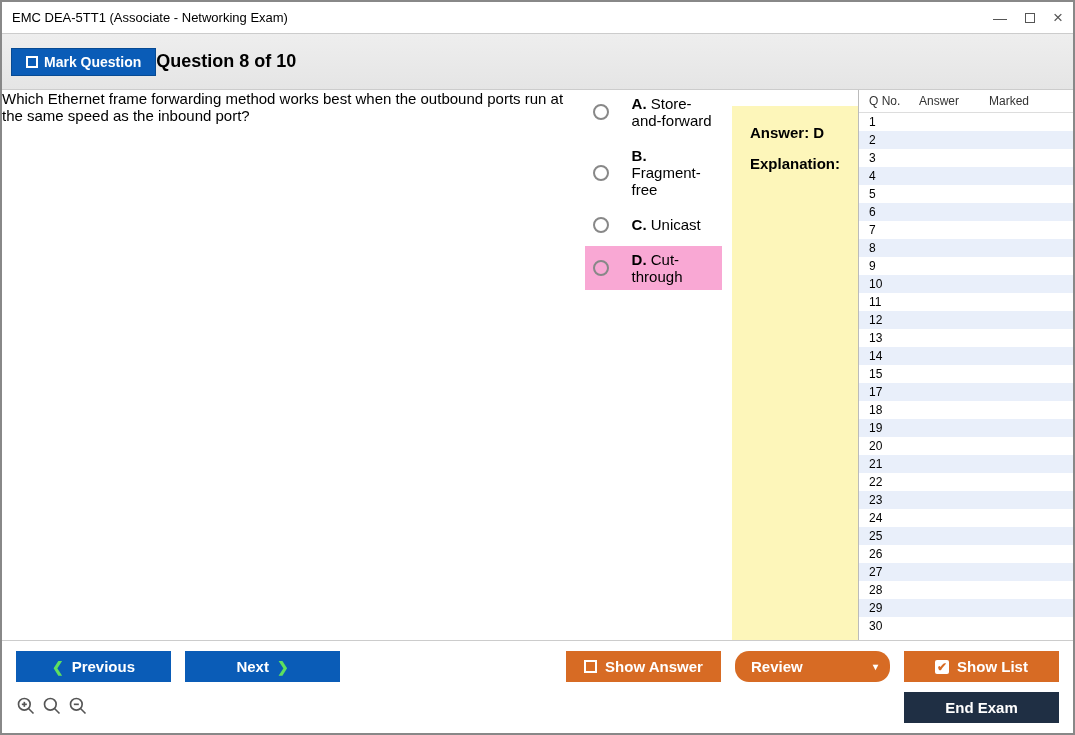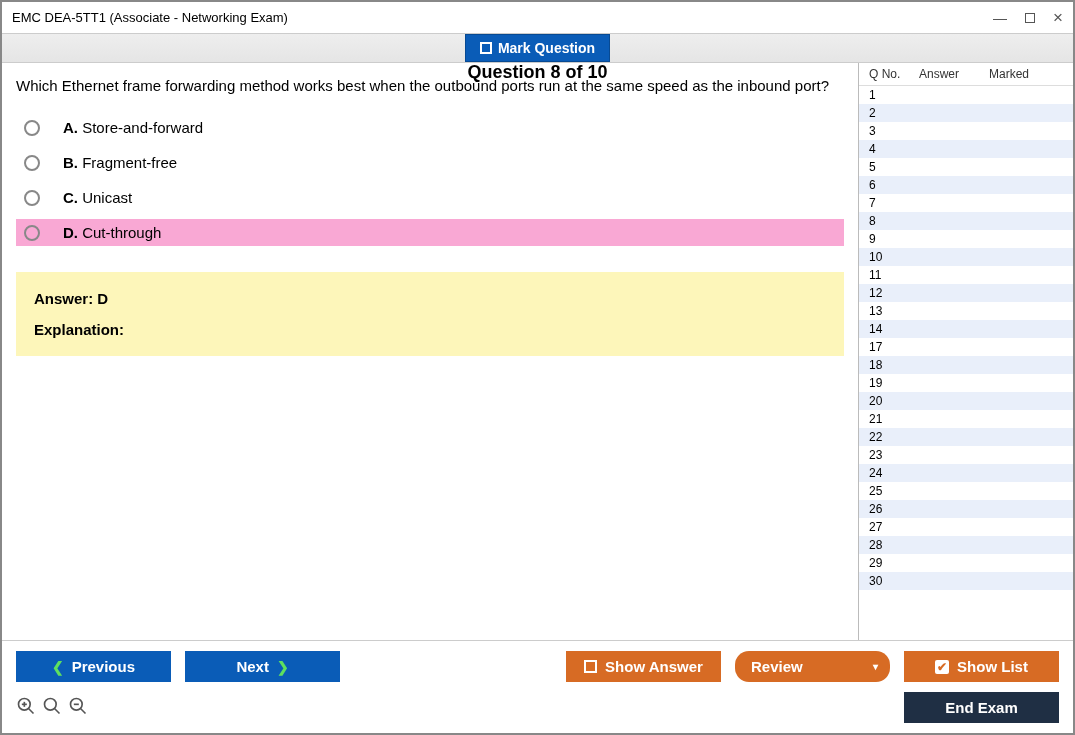--- a/index.html
+++ b/index.html
@@ -3,27 +3,27 @@
 <meta charset="utf-8">
 <style>
 * { box-sizing: border-box; margin: 0; padding: 0; }
 body { font-family: Arial, sans-serif; font-size: 14px; background: #fff; }
 .window { border: 2px solid #888; width: 1075px; height: 735px; display: flex; flex-direction: column; background: #fff; }
 .titlebar { height: 32px; display: flex; align-items: center; padding: 0 10px; border-bottom: 1px solid #ccc; background: #fff; }
 .titlebar-title { flex: 1; font-size: 13px; color: #000; }
 .titlebar-controls { display: flex; gap: 18px; align-items: center; color: #555; }
 .titlebar-controls span { cursor: default; font-size: 14px; }
 .titlebar-controls .sq { width:10px; height:10px; border:1px solid #555; display:inline-block; }
-.headerbar { background: linear-gradient(#eee,#e5e5e5); height: 29px; display:flex; align-items:center; padding: 0 9px; border-bottom:1px solid #ccc;flex-direction:column; }
+.headerbar { background: linear-gradient(#eee,#e5e5e5); height: 56px; display:flex; align-items:center; padding: 0 9px; border-bottom:1px solid #ccc; }
 .mark-btn { background:#0a5cb7; color:#fff; padding:5px 14px; font-weight:bold; display:flex; align-items:center; gap:6px; border:1px solid #074a93; cursor:pointer; }
 .mark-btn .box { width:12px; height:12px; border:2px solid #fff; background:transparent; }
-.qtitle { flex:1; text-align:right; font-weight:bold; font-size:18px; }
+.qtitle { flex:1; text-align:left; font-weight:bold; font-size:18px; }
 .qspacer { width:120px; }
 .body { flex:1; display:flex; overflow:hidden; }
-.main { flex:1; padding: 14px; display:flex; flex-direction:column; gap:10px; overflow:auto; }
+.main { flex:1; display:flex; flex-direction:row; gap:10px; overflow:auto; }
 .qtext { font-size:15px; color:#000; margin-bottom:10px; }
 .options { display:flex; flex-direction:column; gap:8px; }
 .opt { display:flex; align-items:center; gap:23px; padding:5px 8px; }
 .opt.correct { background:#f9a8d4; }
 .opt .radio { width:16px; height:16px; border-radius:50%; border:2px solid #888; flex-shrink:0; display:inline-block; }
 .opt .label { font-size:15px; }
 .opt .letter { font-weight:bold; }
 .ans-box { background:#fdf6ba; padding:18px; margin-top:16px; border:none; }
 .ans-box .aline { font-weight:bold; font-size:15px; margin-bottom:14px; }
 .ans-box .expln { font-weight:bold; font-size:15px; }
@@ -172,20 +172,25 @@
             <div class="c1">13</div>
             <div class="c2"></div>
             <div class="c3"></div>
           </div>
           <div class="side-row">
             <div class="c1">14</div>
             <div class="c2"></div>
             <div class="c3"></div>
           </div>
           <div class="side-row">
+            <div class="c1">15</div>
+            <div class="c2"></div>
+            <div class="c3"></div>
+          </div>
+          <div class="side-row">
             <div class="c1">17</div>
             <div class="c2"></div>
             <div class="c3"></div>
           </div>
           <div class="side-row">
             <div class="c1">18</div>
             <div class="c2"></div>
             <div class="c3"></div>
           </div>
           <div class="side-row">

